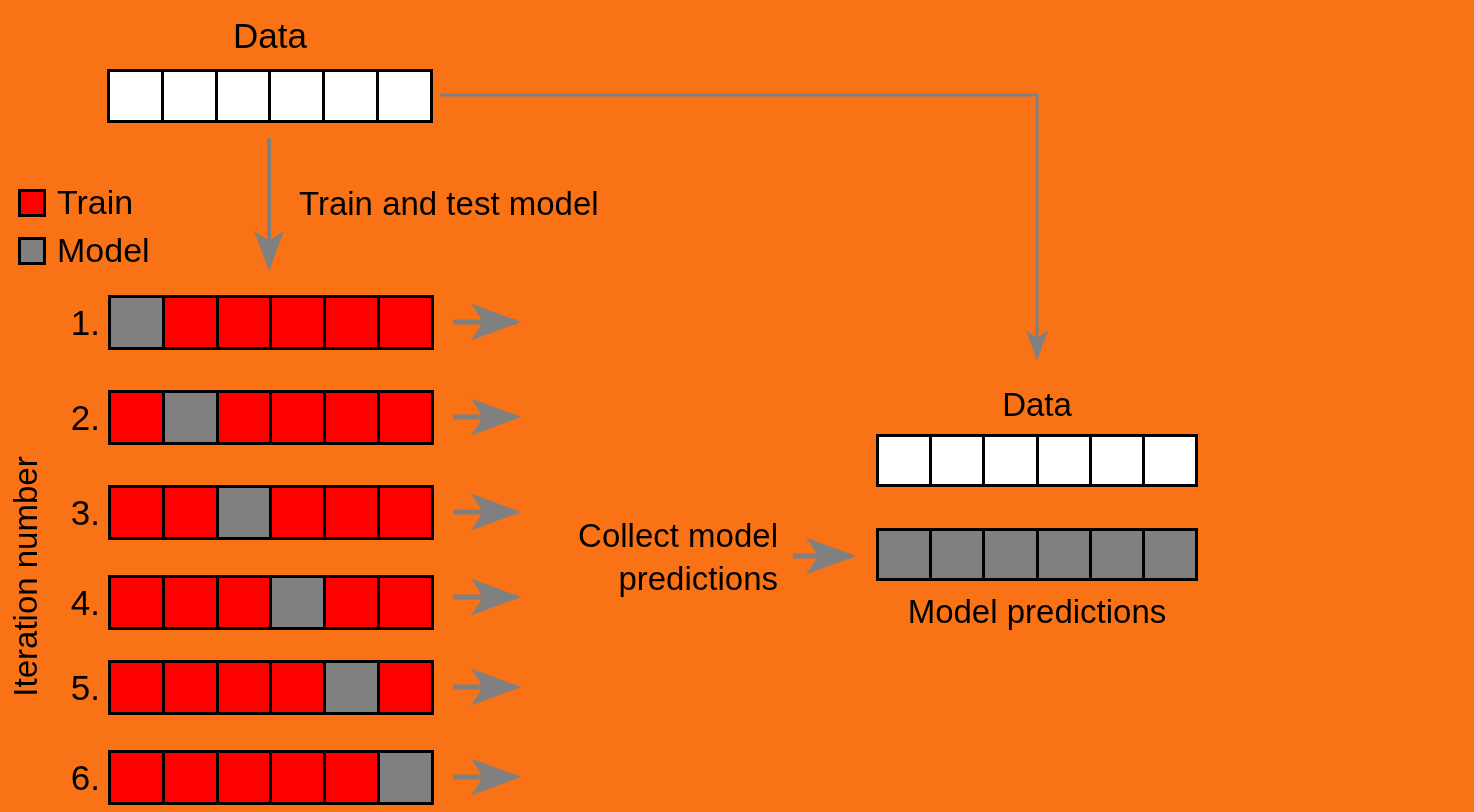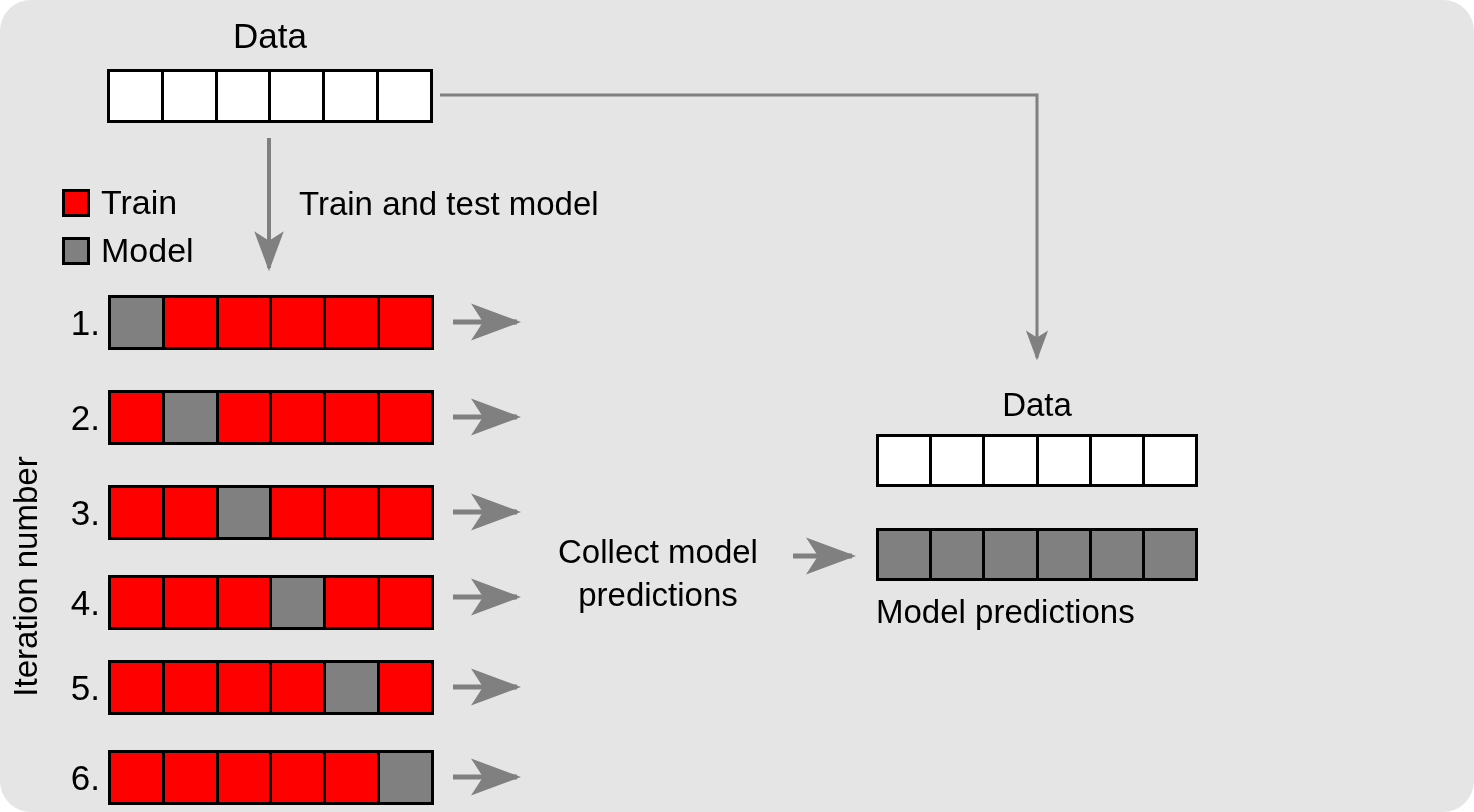--- a/index.html
+++ b/index.html
@@ -7,23 +7,22 @@
     padding: 0;
     background: #ffffff;
   }
   body {
     font-family: "Liberation Sans", sans-serif;
   }
   #canvas {
     position: relative;
     width: 1474px;
     height: 812px;
-    background: #e5e5e5;
+    background: #f97316;
     overflow: hidden;
-    border-radius: 31px;
   }
   .abs { position: absolute; }
 
   
   .label {
     color: #000000;
     font-family: "Liberation Sans", sans-serif;
     white-space: nowrap;
     line-height: 1;
   }
@@ -36,34 +35,33 @@
   .label-data-right {
     font-size: 33px;
     left: 876px; top: 388px;
     width: 322px;
     text-align: center;
   }
   .label-modelpred {
     font-size: 33px;
     left: 876px; top: 595px;
     width: 322px;
-    text-align: left;
+    text-align: center;
   }
   .label-trainandtest {
     font-size: 33px;
     left: 299px; top: 187px;
   }
   .label-collect {
     font-size: 33px;
     left: 538px; top: 515px;
     width: 240px;
-    text-align: center;
+    text-align: right;
     line-height: 1.3;
     white-space: normal;
-    margin-top: 16px;
   }
   .label-iteration {
     font-size: 33px;
     left: -155px;
     top: 560px;
     width: 360px;
     text-align: center;
     transform: rotate(-90deg);
     transform-origin: center center;
   }
@@ -71,21 +69,20 @@
     font-size: 35px;
     width: 44px;
     text-align: right;
   }
 
   
   .legend-row {
     display: flex;
     align-items: center;
     gap: 11px;
-    margin-left: 44px;
   }
   .legend-swatch {
     width: 28px;
     height: 28px;
     border: 3px solid #000000;
     box-sizing: border-box;
   }
   .legend-text {
     font-size: 34px;
     color: #000;

